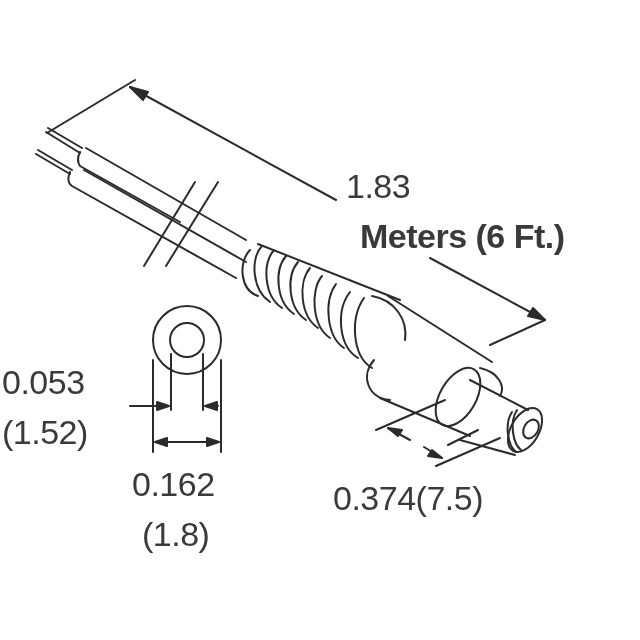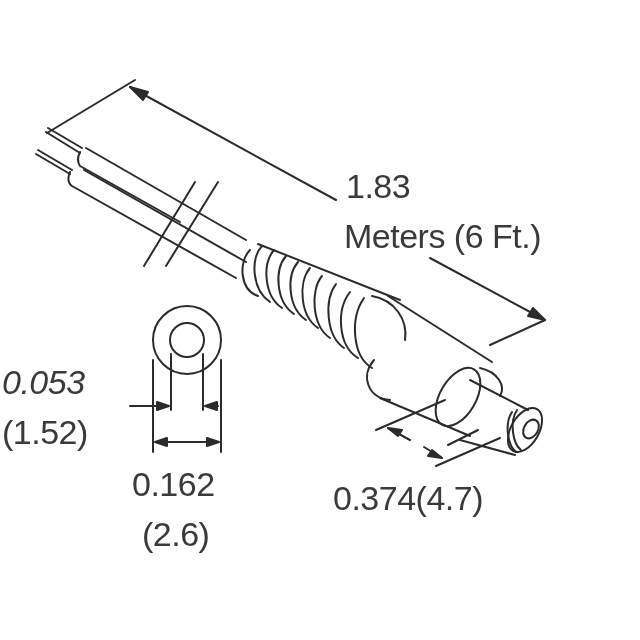--- a/index.html
+++ b/index.html
@@ -89,18 +89,18 @@
       <line x1="206" y1="406" x2="218" y2="406"></line>
       <polygon points="205,406 217,402 217,410" fill="#2b2b2b"></polygon>
       <line x1="156" y1="442" x2="218" y2="442"></line>
       <polygon points="155,442 167,438 167,446" fill="#2b2b2b"></polygon>
       <polygon points="219,442 207,438 207,446" fill="#2b2b2b"></polygon>
     </g>
   </g>
 </svg>
 
 <div class="lbl" style="left:346px; top:166px;">1.83</div>
-<div class="lbl" style="left:344px; top:216px;">Meters (6 Ft.)</div>
-<div class="lbl" style="left:2px; top:362px;font-style:italic;">0.053</div>
+<div class="lbl" style="left:360px; top:216px;font-weight:bold;">Meters (6 Ft.)</div>
+<div class="lbl" style="left:2px; top:362px;">0.053</div>
 <div class="lbl" style="left:2px; top:412px;">(1.52)</div>
 <div class="lbl" style="left:132px; top:464px;">0.162</div>
-<div class="lbl" style="left:142px; top:514px;">(2.6)</div>
-<div class="lbl" style="left:333px; top:478px;">0.374(4.7)</div>
+<div class="lbl" style="left:142px; top:514px;">(1.8)</div>
+<div class="lbl" style="left:333px; top:478px;">0.374(7.5)</div>
 
 </body></html>

